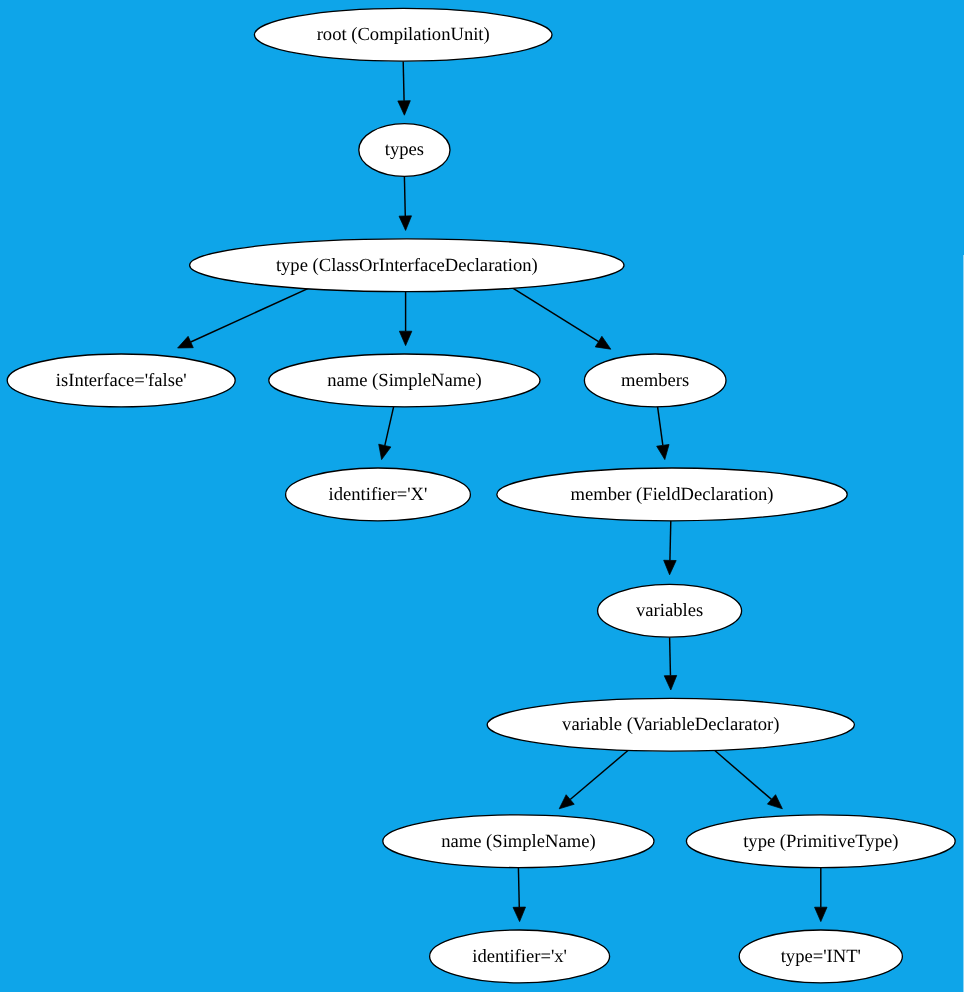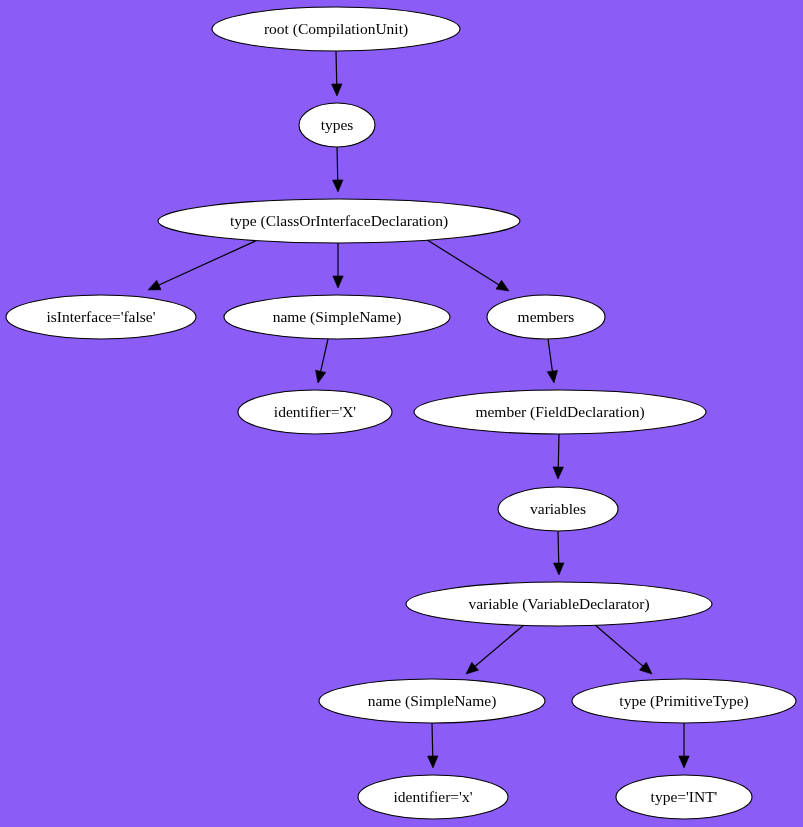--- a/index.html
+++ b/index.html
@@ -11,21 +11,21 @@
   body {
     width: 803px;
     height: 827px;
     overflow: hidden;
     font-family: "Liberation Serif", "DejaVu Serif", serif;
   }
   #graph-root {
     position: relative;
     width: 803px;
     height: 827px;
-    background: #8b5cf6;
+    background: #0ea5e9;
   }
   svg#ast-svg {
     display: block;
     width: 803px;
     height: 827px;
   }
   .node-ellipse {
     fill: #ffffff;
     stroke: #000000;
     stroke-width: 1.1;

